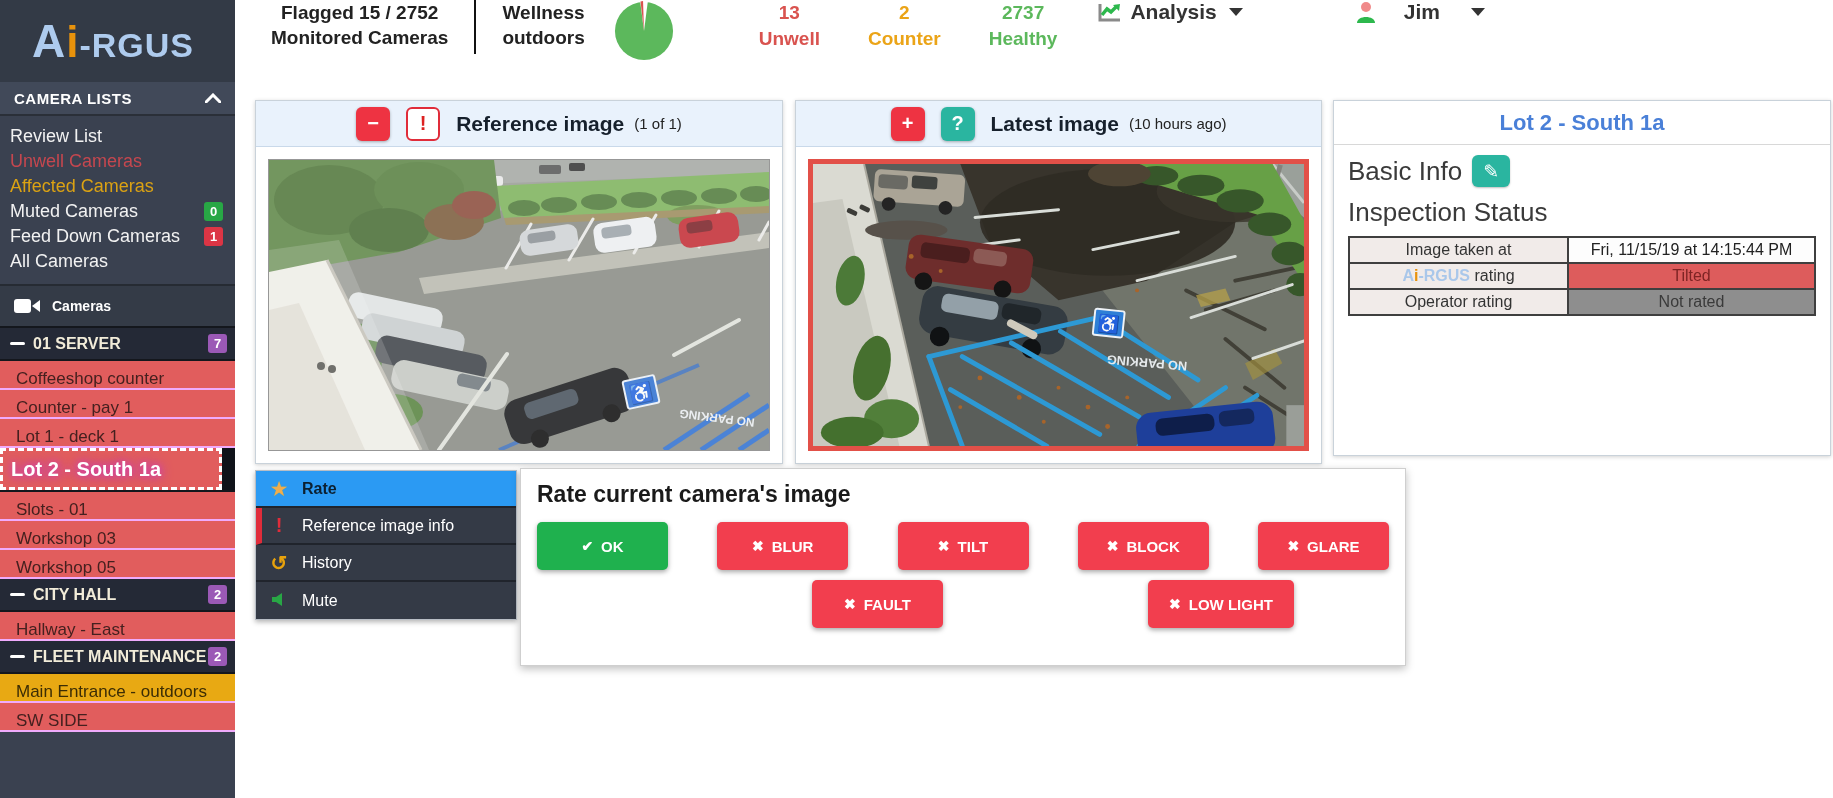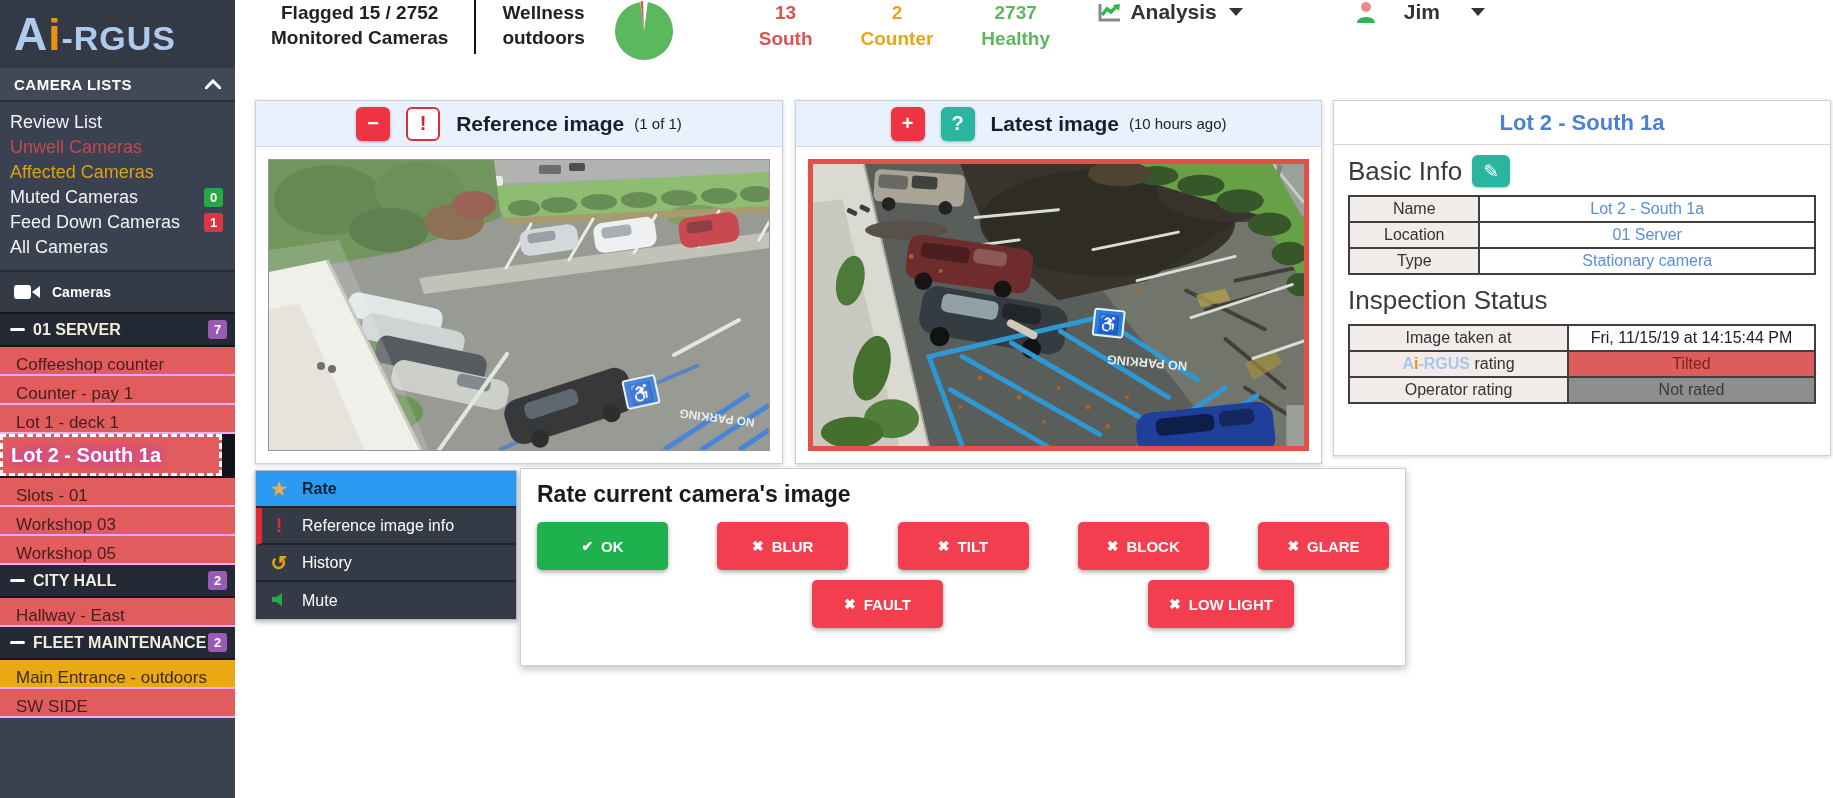--- a/index.html
+++ b/index.html
@@ -2,21 +2,21 @@
 <html><head>
 <meta charset="utf-8">
 <style>
   * { margin:0; padding:0; box-sizing:border-box; }
   html,body { background:#fff; }
   body { font-family:"Liberation Sans", sans-serif; }
   #app { position:relative; width:1833px; height:798px; overflow:hidden; background:#fff; }
 
   
   .sidebar { position:absolute; left:0; top:0; width:235px; height:798px; background:#3a4150; z-index:5; }
-  .logo-area { height:68px; background:#333a46; display:flex; align-items:center; padding-left:14px; }
+  .logo-area { height:82px; background:#333a46; display:flex; align-items:center; padding-left:32px; }
   .logo { font-weight:bold; color:#aecbee; letter-spacing:1px; }
   .logo .lg-a { font-size:46px; }
   .logo .lg-i { font-size:44px; color:#e8920c; }
   .logo .lg-rest { font-size:34px; }
   .cl-header { height:34px; background:#414959; border-bottom:2px solid #2a2f38; display:flex; align-items:center; padding:0 14px; color:#fff; font-size:15px; font-weight:bold; letter-spacing:.5px; }
   .cl-header .sp { flex:1; }
   .cl-list { padding:8px 0 10px 10px; }
   .cl-item { position:relative; height:25px; line-height:25px; font-size:18px; color:#f2f2f2; padding-right:14px; cursor:pointer; }
   .cl-item.unwell { color:#c5474f; }
   .cl-item.affected { color:#dba213; }
@@ -196,21 +196,21 @@
     </div>
     <div class="pie-wrap">
       <svg width="62" height="62" viewBox="0 0 64 64">
         <circle cx="32" cy="32" r="30" fill="#5cb85c"></circle>
         <polygon points="32,32 28,1 36,1" fill="#ffffff"></polygon>
         <polygon points="32,32 28.4,1.6 31,1" fill="#d9534f"></polygon>
       </svg>
     </div>
     <div class="stat unwell first">
       <div>13</div>
-      <div>South</div>
+      <div>Unwell</div>
     </div>
     <div class="stat affected">
       <div>2</div>
       <div>Counter</div>
     </div>
     <div class="stat healthy">
       <div>2737</div>
       <div>Healthy</div>
     </div>
     <div class="hspacer"></div>
@@ -451,36 +451,20 @@
       </div>
     </div>
 
     <div class="card info-card">
       <div class="info-title">Lot 2 - South 1a</div>
       <div class="info-body">
         <div class="sec-head">
           <span>Basic Info</span>
           <button class="edit-btn"><span>✎</span></button>
         </div>
-        <table class="info bi-table">
-          <tbody>
-              <tr>
-            <td class="lbl">Name</td>
-            <td class="val"><a href="#">Lot 2 - South 1a</a></td>
-          </tr>
-          <tr>
-            <td class="lbl">Location</td>
-            <td class="val"><a href="#">01 Server</a></td>
-          </tr>
-          <tr>
-            <td class="lbl">Type</td>
-            <td class="val"><a href="#">Stationary camera</a></td>
-          </tr>
-        </tbody>
-          </table>
         <div class="sec-head" style="margin-top:10px;">
           <span>Inspection Status</span>
         </div>
         <table class="info ins-table">
           <tbody>
               <tr>
             <td class="lbl">Image taken at</td>
             <td class="plain">Fri, 11/15/19 at 14:15:44 PM</td>
           </tr>
           <tr>

